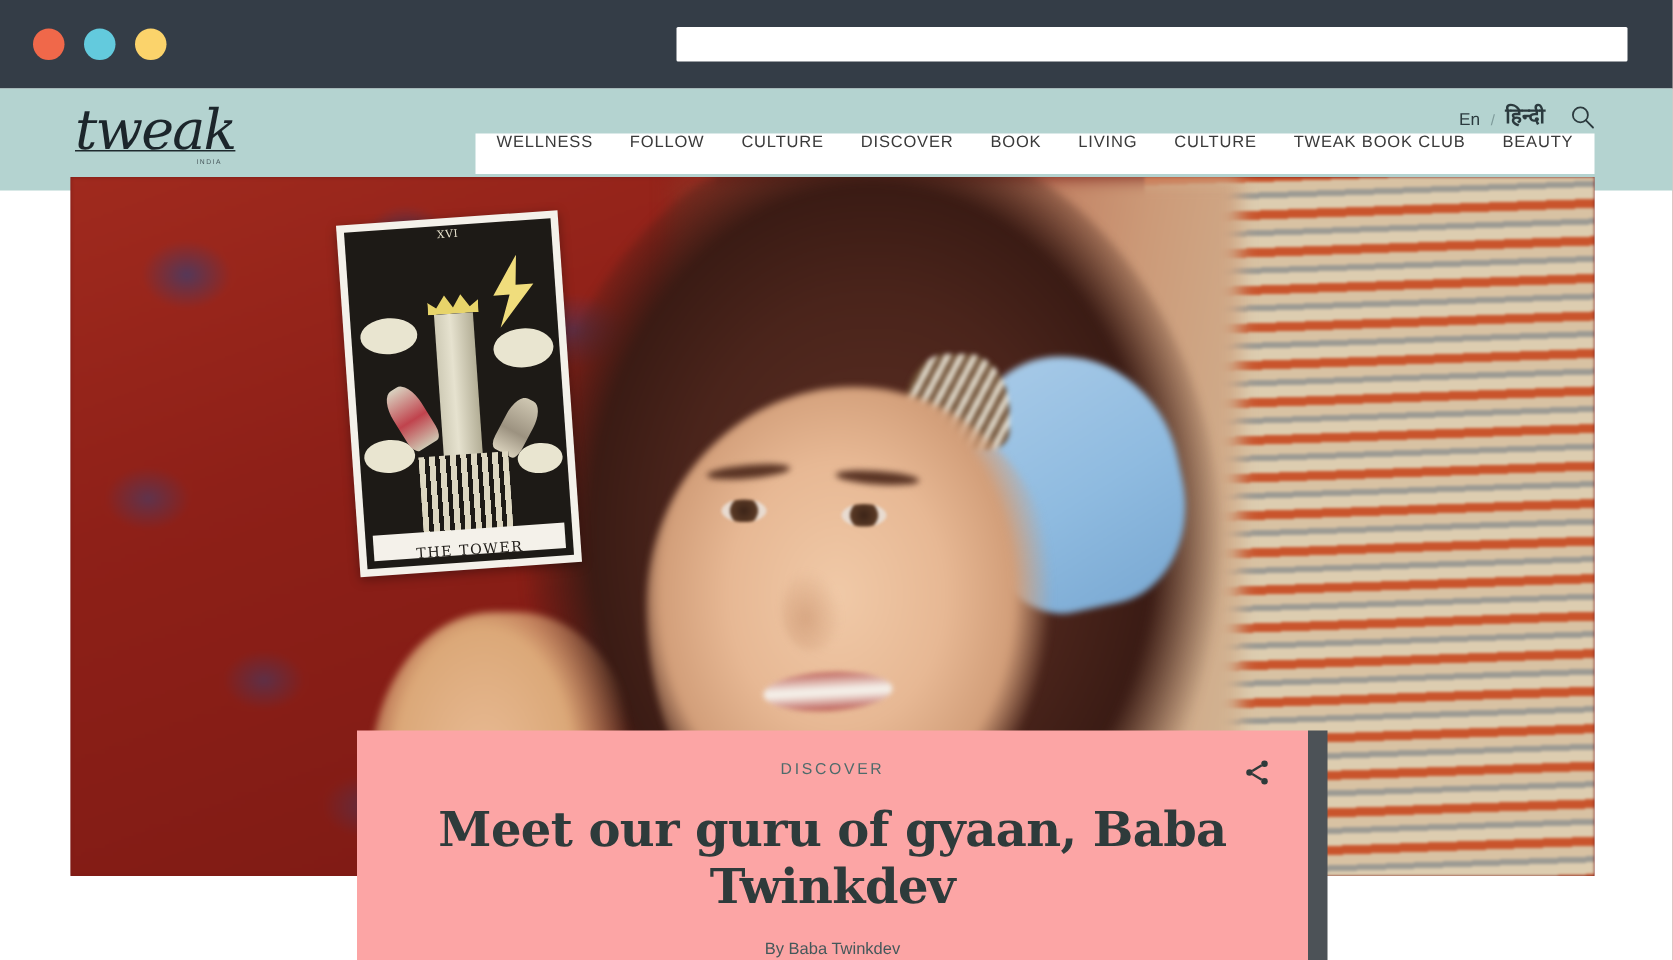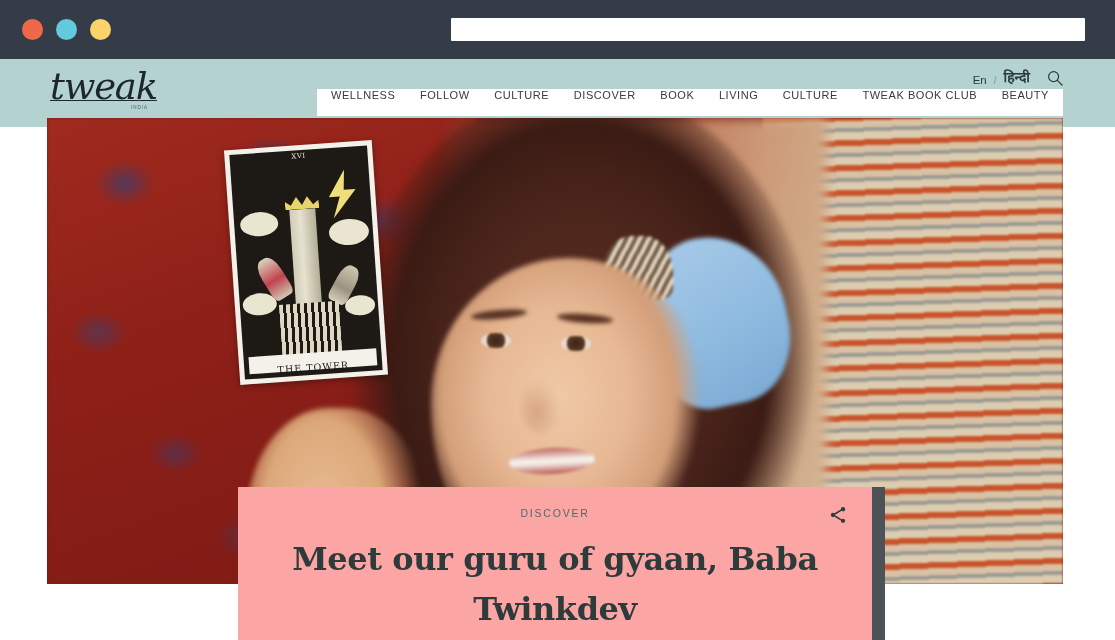--- a/index.html
+++ b/index.html
@@ -289,21 +289,21 @@
   }
   .kicker {
     font-family: "Liberation Sans", sans-serif;
     font-size: 10.5px; letter-spacing: 1.8px;
     color: #4e6b6b; text-transform: uppercase;
   }
   .headline {
     margin-top: 15px;
     font-family: "DejaVu Serif", serif;
     font-weight: 700;
-    font-size: 32px; line-height: 50px;
+    font-size: 32px; line-height: 38px;
     color: #2e3b3b;
     letter-spacing: -0.4px;
     padding: 0 30px;
   }
   .byline {
     margin-top: 17px;
     font-family: "Liberation Sans", sans-serif;
     font-size: 11px; color: #44585a;
   }
   .share-btn {
@@ -398,20 +398,21 @@
       <div class="tarot-flames"></div>
       <div class="tarot-strip-bot"></div>
       <span class="tarot-label">THE TOWER</span>
     </div>
   </div>
 </div>
 
 <div class="article-card">
   <div class="kicker">DISCOVER</div>
   <h1 class="headline">Meet our guru of gyaan, Baba Twinkdev</h1>
+  <div class="byline">By Baba Twinkdev</div>
 
   <button class="share-btn">
     <svg width="20" height="20" viewBox="0 0 24 24">
       <circle cx="18" cy="5" r="2.6" fill="#2e3b3b"></circle>
       <circle cx="18" cy="19" r="2.6" fill="#2e3b3b"></circle>
       <circle cx="6" cy="12" r="2.6" fill="#2e3b3b"></circle>
       <line x1="8.2" y1="10.8" x2="15.8" y2="6.2" stroke="#2e3b3b" stroke-width="1.9"></line>
       <line x1="8.2" y1="13.2" x2="15.8" y2="17.8" stroke="#2e3b3b" stroke-width="1.9"></line>
     </svg>
   </button>

